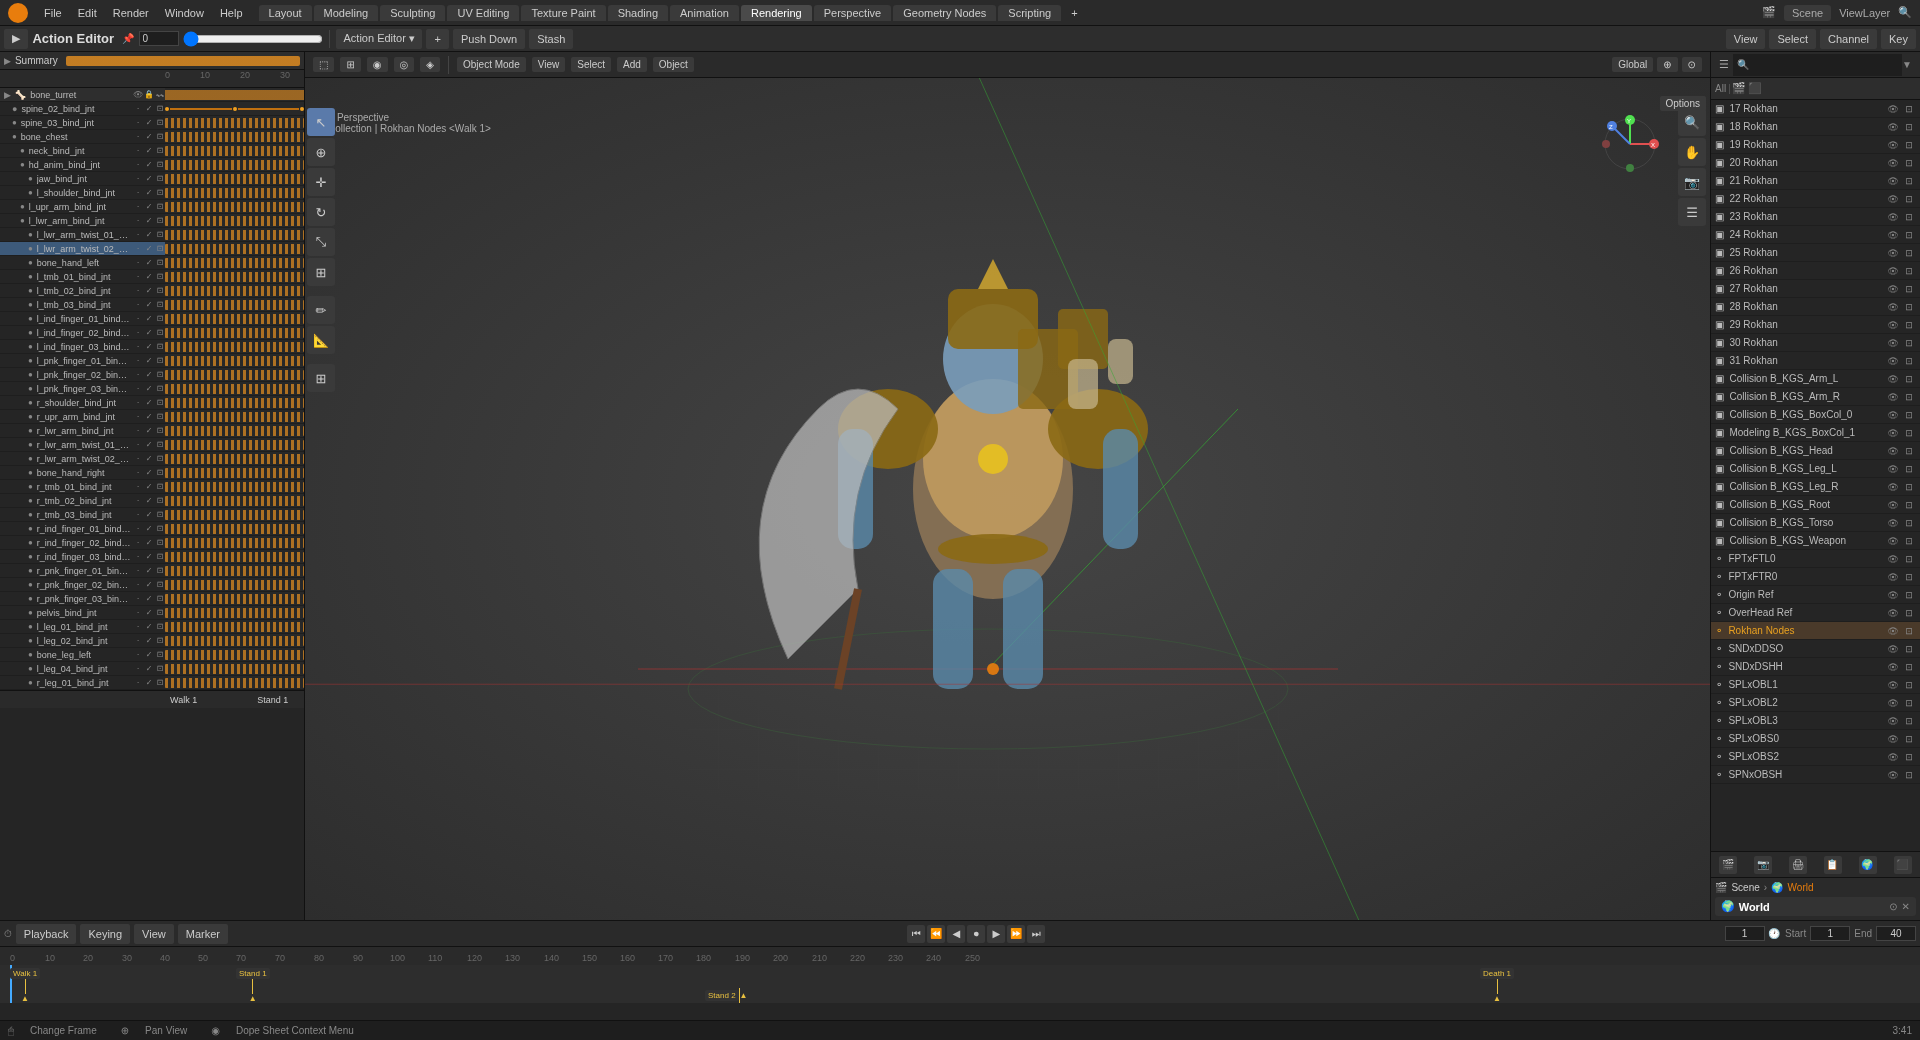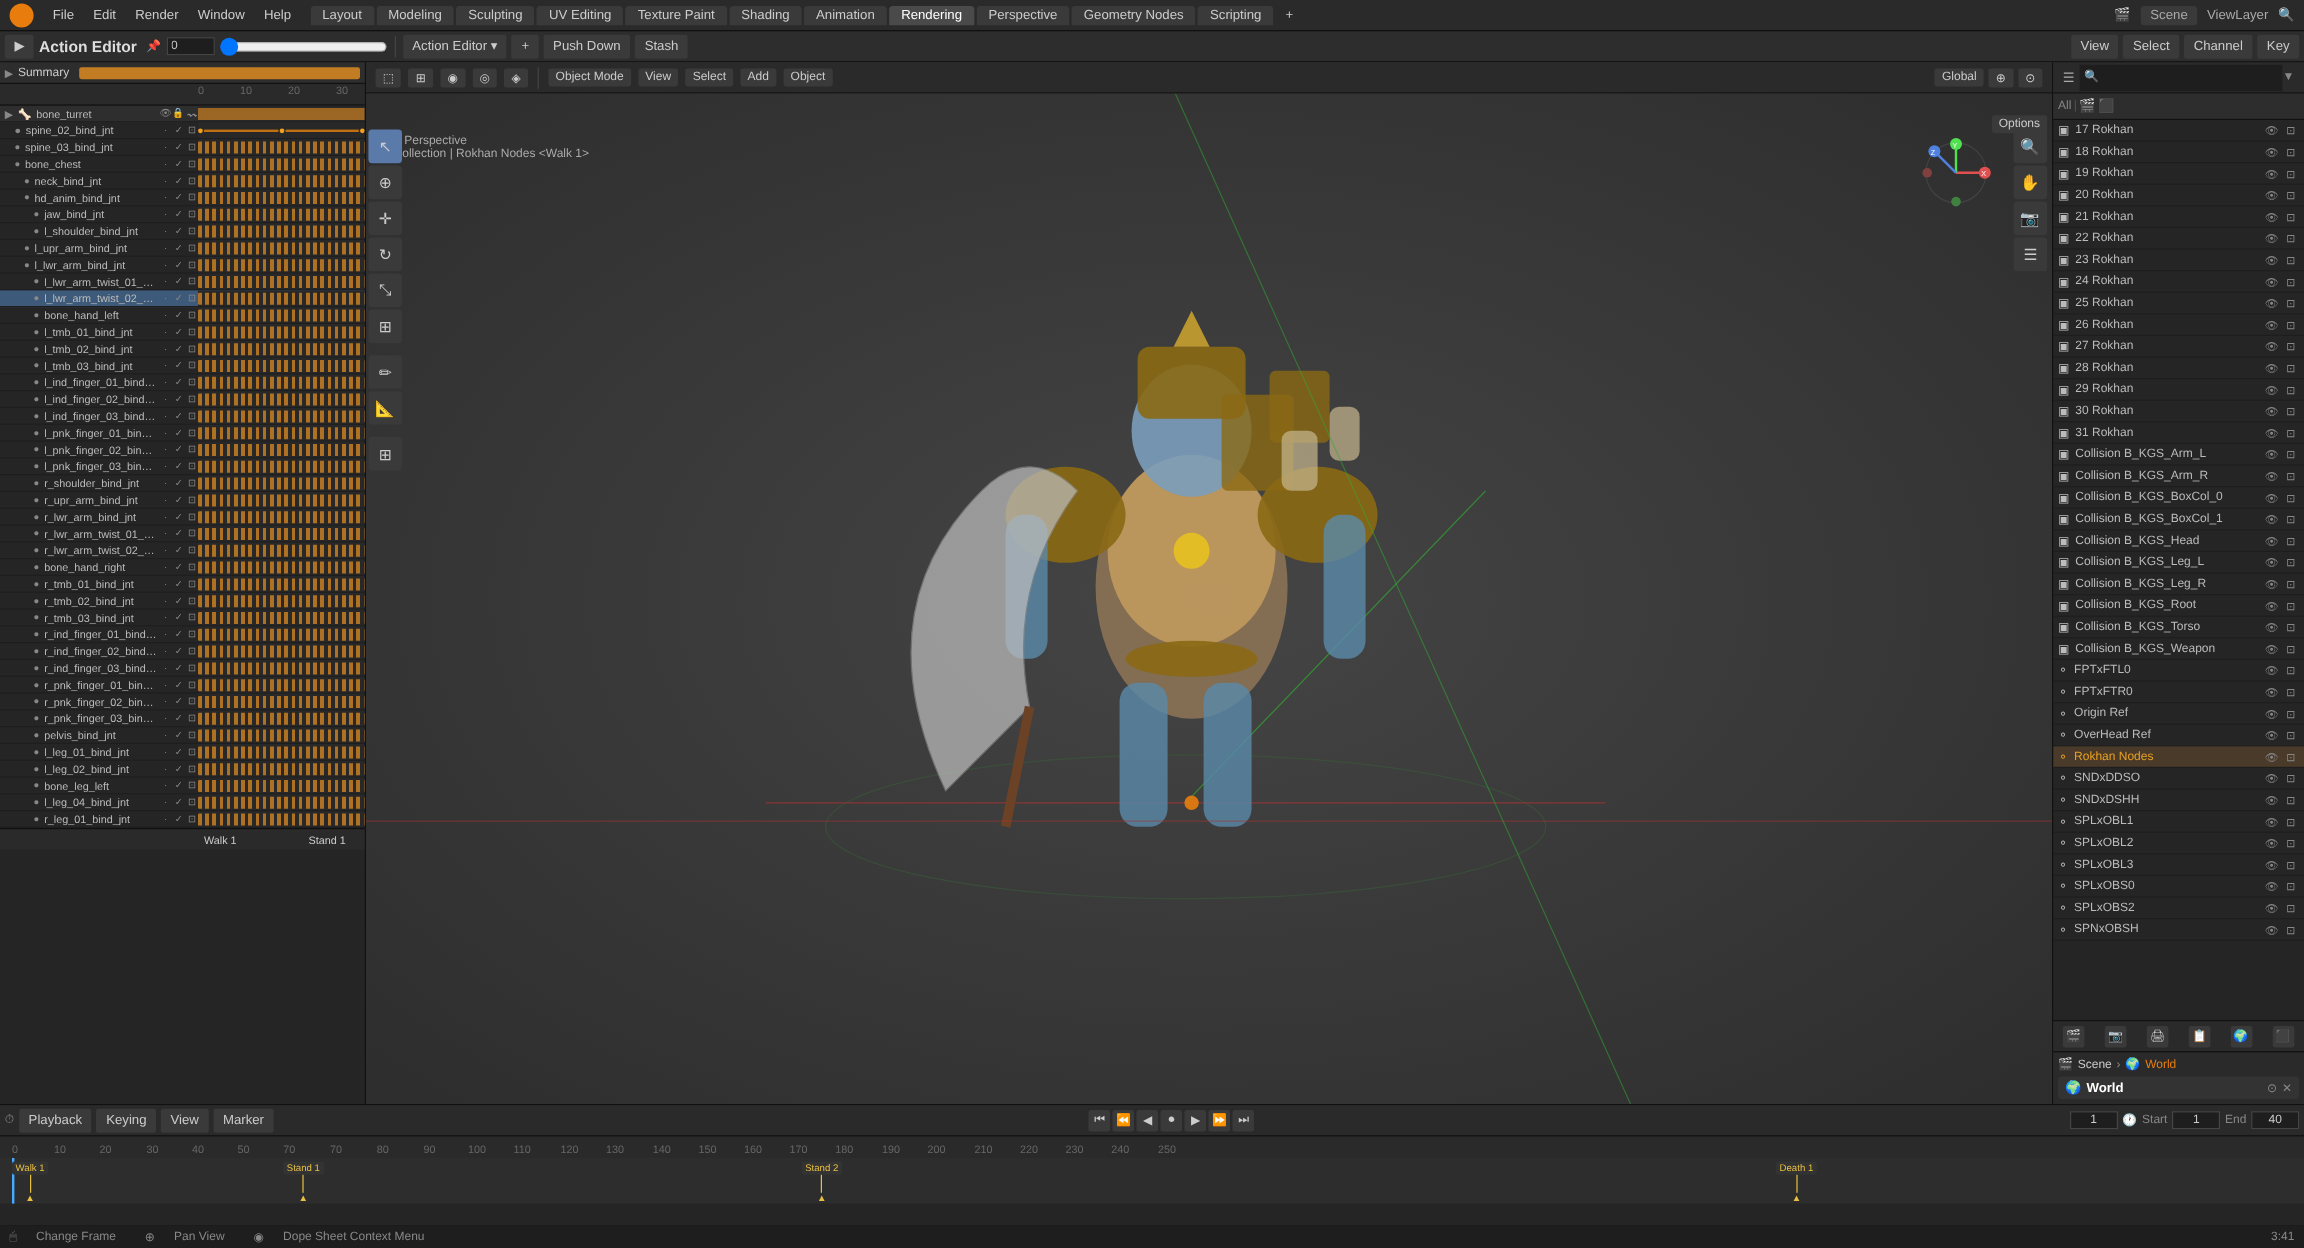--- a/index.html
+++ b/index.html
@@ -1426,21 +1426,21 @@
         <div class="outliner-item">
       <span class="oi-icon">▣</span>
       <span class="oi-name">Collision B_KGS_BoxCol_0</span>
       <div class="oi-actions">
         <button class="oi-action-btn">👁</button>
             <button class="oi-action-btn">⊡</button>
       </div>
     </div>
         <div class="outliner-item">
       <span class="oi-icon">▣</span>
-      <span class="oi-name">Collision B_KGS_BoxCol_1</span>
+      <span class="oi-name">Modeling B_KGS_BoxCol_1</span>
       <div class="oi-actions">
         <button class="oi-action-btn">👁</button>
             <button class="oi-action-btn">⊡</button>
       </div>
     </div>
         <div class="outliner-item">
       <span class="oi-icon">▣</span>
       <span class="oi-name">Collision B_KGS_Head</span>
       <div class="oi-actions">
         <button class="oi-action-btn">👁</button>
@@ -1695,21 +1695,21 @@
         <div style="width:1px;height:15px;background:#e8c040;"></div>
         <span style="color:#e8c040;font-size:8px;">▲</span>
       </div>
 
       <div style="position:absolute;left:236px;bottom:0;display:flex;flex-direction:column;align-items:center;">
         <span style="font-size:8px;color:#e8c040;background:#333;padding:1px 3px;border-radius:2px;white-space:nowrap;">Stand 1</span>
         <div style="width:1px;height:15px;background:#e8c040;"></div>
         <span style="color:#e8c040;font-size:8px;">▲</span>
       </div>
 
-      <div style="position:absolute;left:668px;bottom:0;display:flex;flex-direction:column;align-items:center;text-align:center;">
+      <div style="position:absolute;left:705px;bottom:0;display:flex;flex-direction:row;align-items:center;text-align:center;">
         <span style="font-size:8px;color:#e8c040;background:#333;padding:1px 3px;border-radius:2px;white-space:nowrap;">Stand 2</span>
         <div style="width:1px;height:15px;background:#e8c040;"></div>
         <span style="color:#e8c040;font-size:8px;">▲</span>
       </div>
 
       <div style="position:absolute;left:1480px;bottom:0;display:flex;flex-direction:column;align-items:center;">
         <span style="font-size:8px;color:#e8c040;background:#333;padding:1px 3px;border-radius:2px;white-space:nowrap;">Death 1</span>
         <div style="width:1px;height:15px;background:#e8c040;"></div>
         <span style="color:#e8c040;font-size:8px;">▲</span>
       </div>

